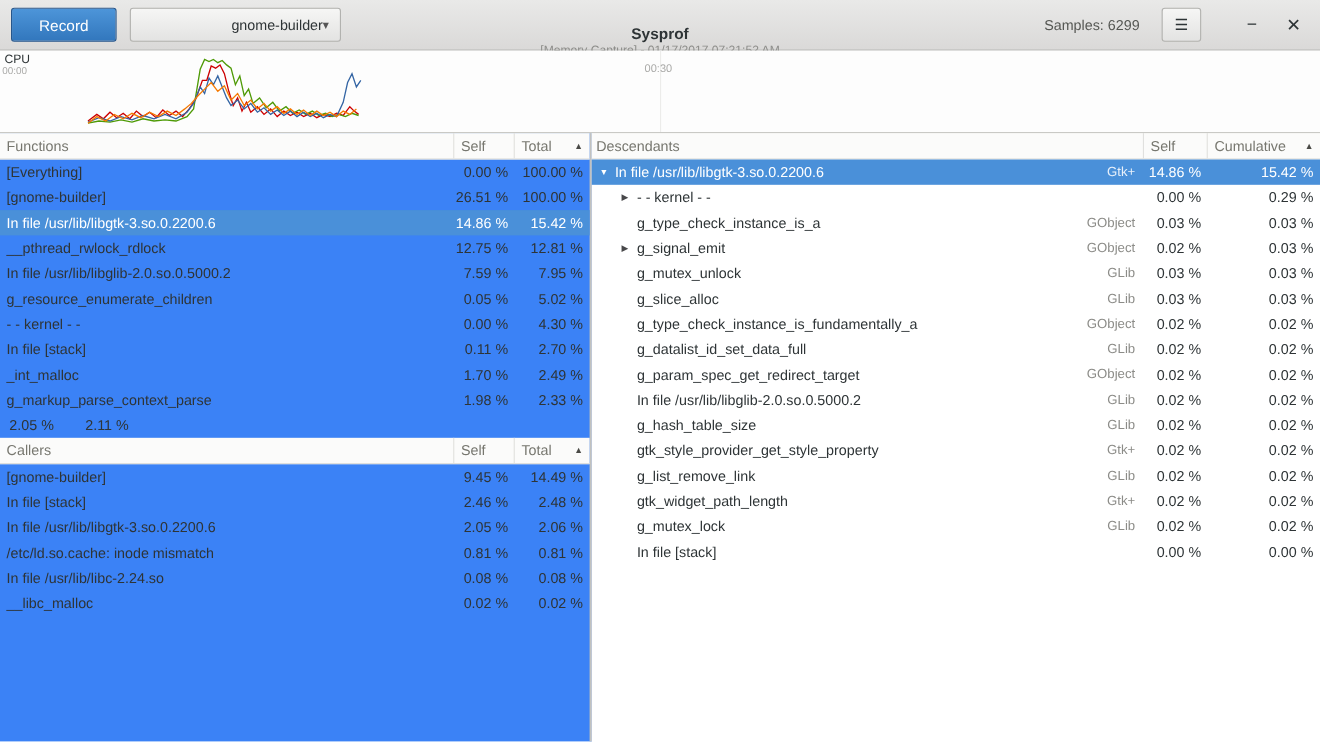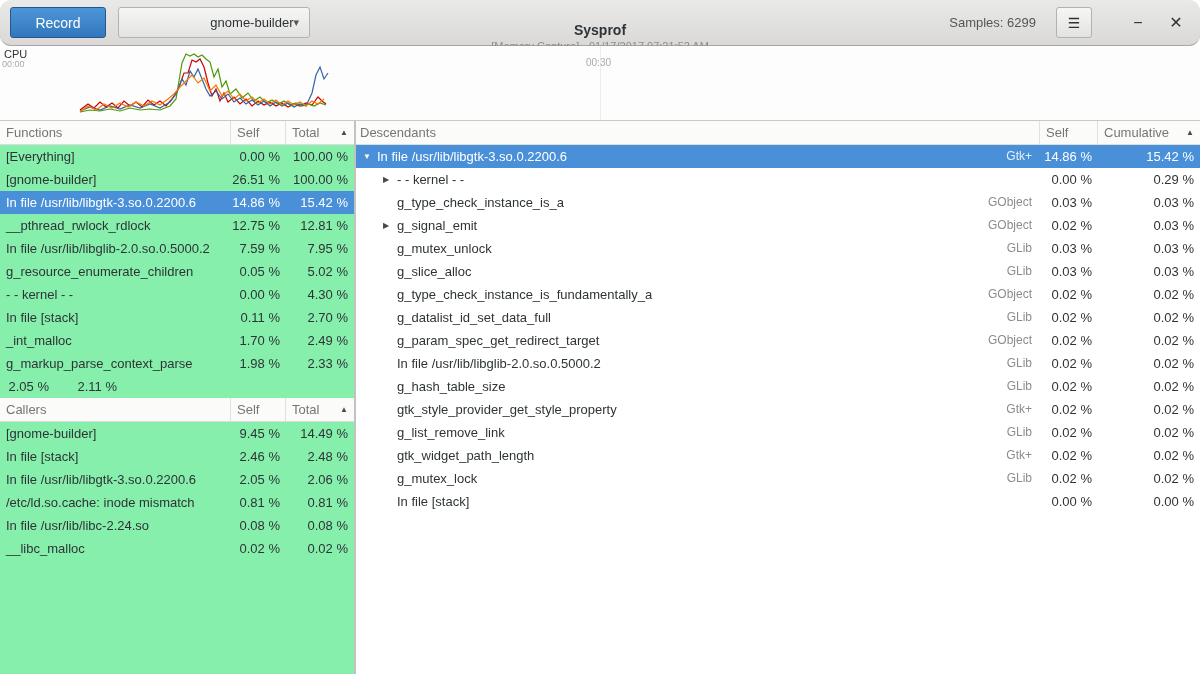--- a/index.html
+++ b/index.html
@@ -3,21 +3,21 @@
 <meta charset="utf-8">
 <style>
   * { box-sizing: border-box; margin: 0; padding: 0; }
   html,body { width:1200px; height:675px; overflow:hidden; }
   body { font-family:"Liberation Sans","DejaVu Sans",sans-serif; background:#fff; color:#2e3436; }
 
   
   .headerbar {
     height:46px; display:flex; align-items:center; padding:0 10px;
     background:linear-gradient(#e9e9e8,#dad9d8);
-    border-bottom:1px solid #a6a6a3; position:relative;border-radius:11px;
+    border-bottom:1px solid #a6a6a3; position:relative;
   }
   .record-btn {
     width:96px; height:31px; border-radius:3px; cursor:pointer;
     background:linear-gradient(#4d95d9,#3277bd); border:1px solid #26568c;
     color:#fff; font-size:14px; font-family:inherit;
   }
   .process-btn {
     margin-left:12px; width:192px; height:31px; border-radius:3px; cursor:pointer;
     background:linear-gradient(#f6f6f5,#e3e3e2); border:1px solid #b2b2af;
     color:#2e3436; font-size:13px; font-family:inherit;
@@ -43,21 +43,21 @@
   
   .graph { height:75px; position:relative; background:#fdfdfd; border-bottom:1px solid #c9c9c5; }
   .graph svg { position:absolute; left:0; top:0; width:1200px; height:75px; }
   .cpu-label { position:absolute; top:2px; left:4px; font-size:11px; color:#2e3436; }
   .time-start { position:absolute; top:13px; left:2px; font-size:9px; color:#aaaaa8; }
   .time-mid { position:absolute; top:11px; left:586px; font-size:10px; color:#aaaaa8; }
   .grid-mid { position:absolute; top:0; bottom:0; left:600px; width:1px; background:#ececea; }
 
   
   .panes { display:flex; height:553px; }
-  .left-pane { width:356px; border-right:2px solid #c2c2bf; background:#86efac; }
+  .left-pane { width:538px; border-right:2px solid #c2c2bf; background:#3b82f6; }
   .right-pane { flex:1; background:#fff; }
 
   .thead { display:flex; height:24px; background:#fbfbfa; border-bottom:1px solid #dcdcda; }
   .hc {
     font-size:13px; color:#77776f; line-height:23px; padding-left:6px;
     border-right:1px solid #e0e0de; display:flex; align-items:center; cursor:pointer;
     white-space:nowrap; overflow:hidden;
   }
   .hc.last { border-right:none; }
   .hc .sort { margin-left:auto; margin-right:6px; font-size:8px; color:#4a4a46; }

